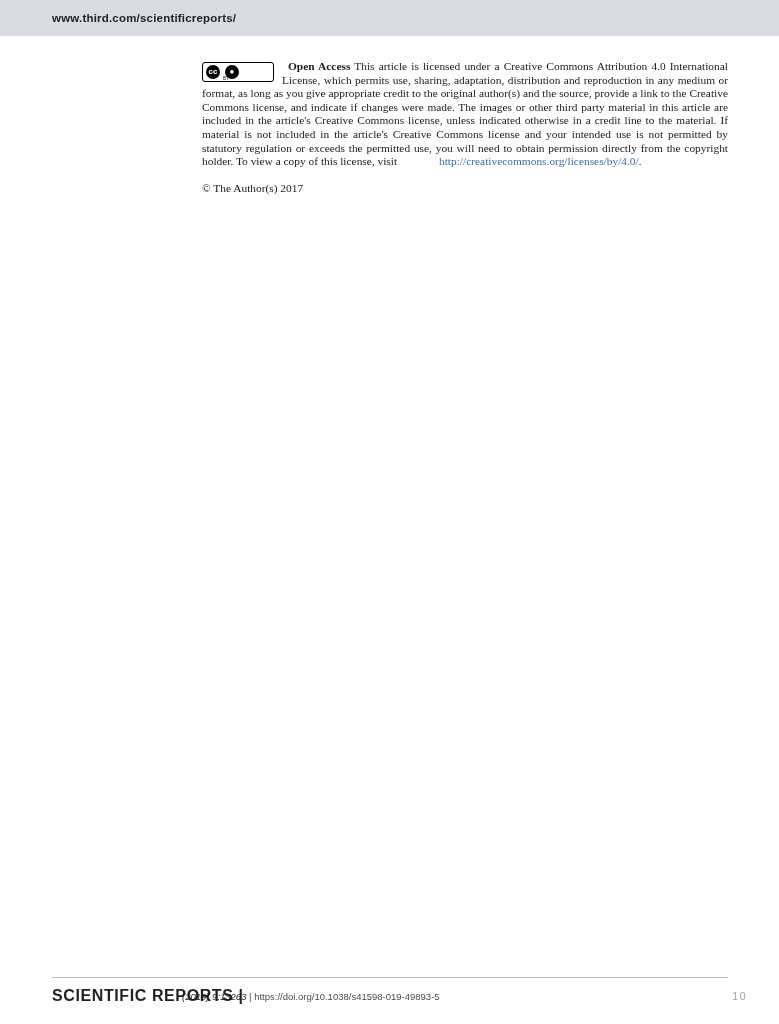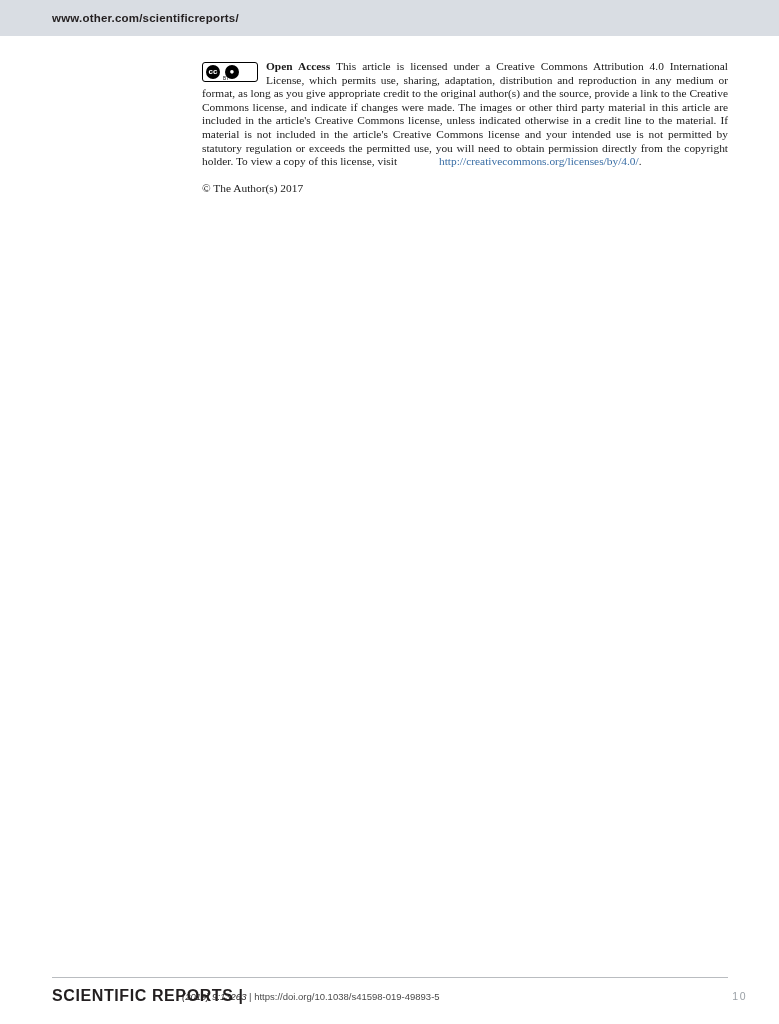--- a/index.html
+++ b/index.html
@@ -39,21 +39,21 @@
 
   
   .oa-block {
     position: absolute;
     top: 60px;
     left: 202px;
     width: 526px;
   }
   .cc-badge {
     float: left;
-    width: 56px;
+    width: 72px;
     height: 20px;
     border: 1px solid #000;
     border-radius: 3px;
     background: #ffffff;
     box-sizing: border-box;
     margin: 2px 8px 2px 0;
     position: relative;
     overflow: hidden;
   }
   .cc-badge .cc-circle {
@@ -86,20 +86,21 @@
   .oa-text {
     font-family: "Liberation Serif", serif;
     font-size: 11.4px;
     line-height: 13.6px;
     text-align: justify;
     color: #1a1a1a;
     hyphens: auto;
   }
   .oa-text b.oa-label {
     font-weight: bold;
+    margin-left: 6px;
   }
   .oa-text a.cc-link {
     color: #3a6ea5;
     text-decoration: none;
     margin-left: 39px;
   }
   .copyright-line {
     position: absolute;
     top: 182px;
     left: 202px;
@@ -154,21 +155,21 @@
     font-family: "Liberation Sans", sans-serif;
     font-size: 10.5px;
     letter-spacing: 1.5px;
     color: #9aa0a6;
   }
 </style>
 </head>
 <body>
 
 <div class="header-band">
-  <div class="header-url">www.other.com/scientificreports/</div>
+  <div class="header-url">www.third.com/scientificreports/</div>
 </div>
 
 <div class="oa-block">
   <div class="cc-badge">
     <div class="cc-circle cc-c1">cc</div>
     <div class="cc-circle cc-c2">●</div>
     <div class="cc-by-label">BY</div>
   </div>
   <div class="oa-text">
     <b class="oa-label">Open Access</b>

